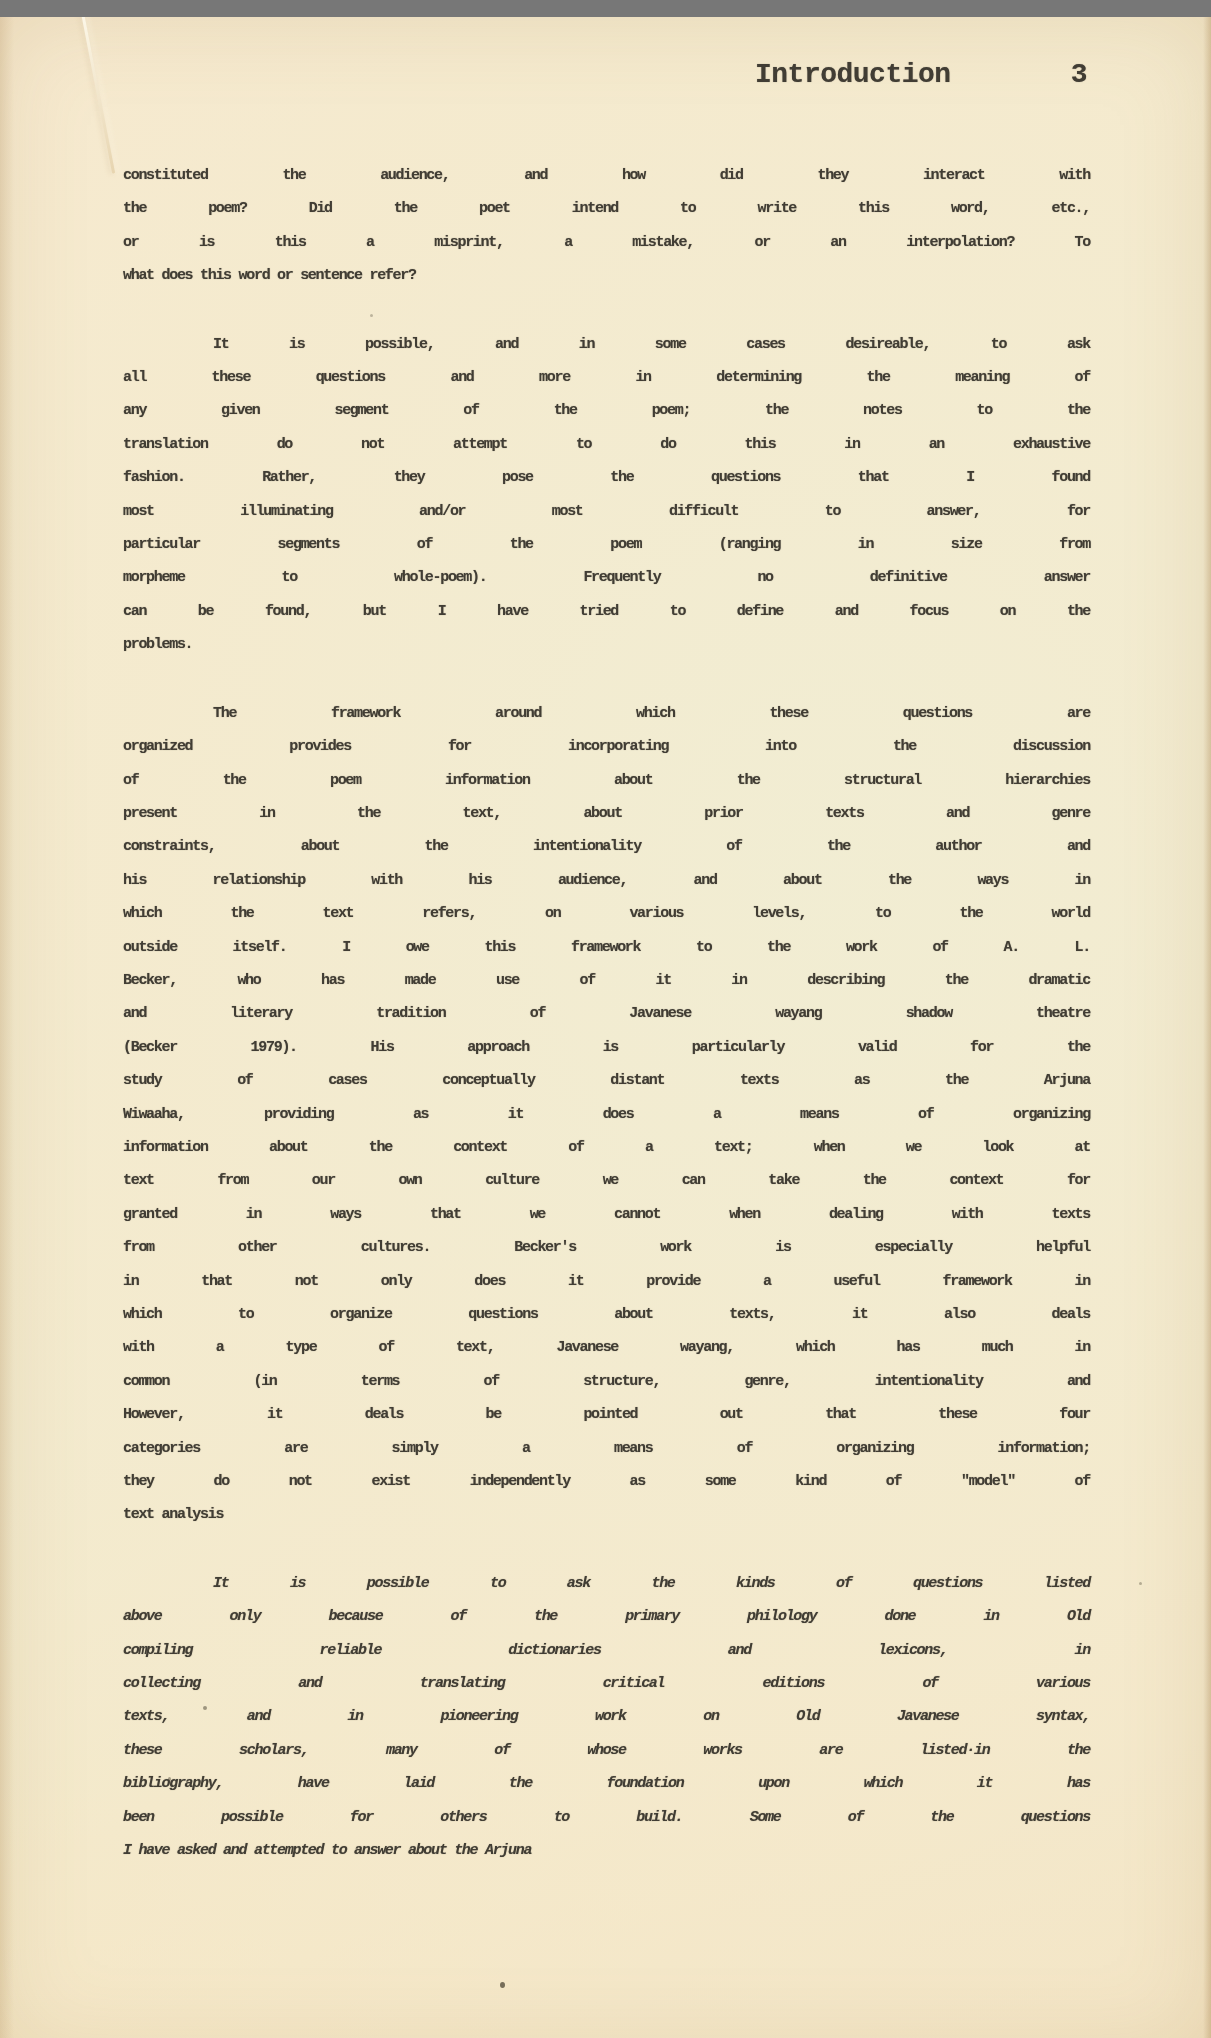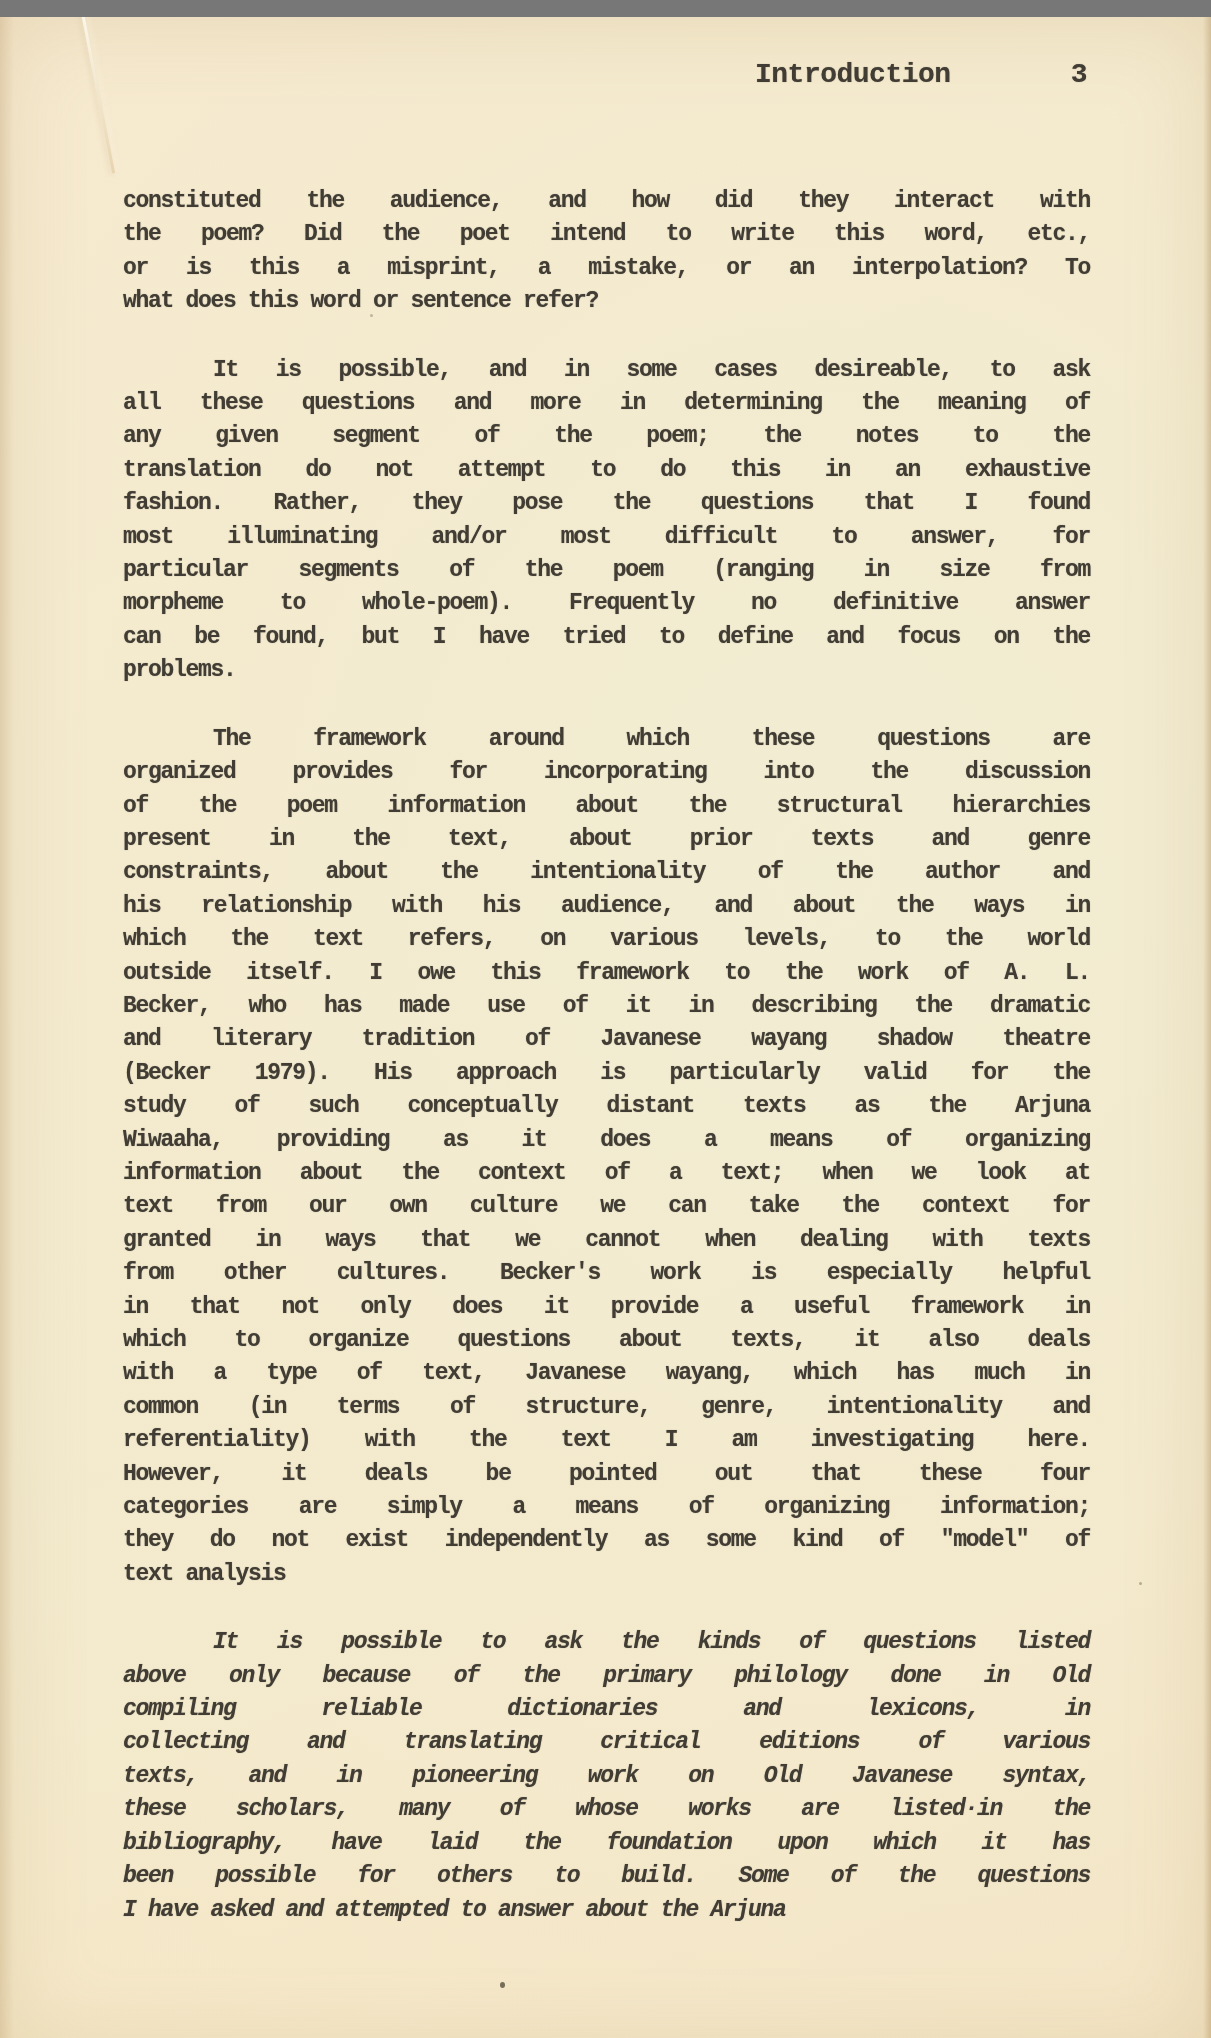--- a/index.html
+++ b/index.html
@@ -50,22 +50,22 @@
     position:absolute;
     top:40px; left:755px; width:332px;
     display:flex; justify-content:space-between; align-items:flex-start;
     font-size:28px; line-height:36px;
     letter-spacing:-0.5px;
     text-shadow:0 0 1px rgba(65,61,52,0.55);
   }
 
   .text-block {
     position:absolute;
-    top:168px; left:123px; width:967px;
-    font-size:23px;
+    top:142px; left:123px; width:967px;
+    font-size:15px;
     line-height:33.4px;
     letter-spacing:-1.3px;
     text-shadow:0 0 1px rgba(65,61,52,0.5);
   }
   .para { margin:0 0 35px 0; }
   .para:last-child { margin-bottom:0;font-style:italic; }
   .line { text-align:justify; text-align-last:justify; white-space:normal; }
   .para .line:last-child { text-align-last:left; }
   .para.indent .line:first-child { text-indent:90px; }
 </style>
@@ -113,31 +113,30 @@
         <div class="line">organized provides for incorporating into the discussion</div>
         <div class="line">of the poem information about the structural hierarchies</div>
         <div class="line">present in the text, about prior texts and genre</div>
         <div class="line">constraints, about the intentionality of the author and</div>
         <div class="line">his relationship with his audience, and about the ways in</div>
         <div class="line">which the text refers, on various levels, to the world</div>
         <div class="line">outside itself.  I owe this framework to the work of A. L.</div>
         <div class="line">Becker, who has made use of it in describing the dramatic</div>
         <div class="line">and literary tradition of Javanese wayang shadow theatre</div>
         <div class="line">(Becker 1979).  His approach is particularly valid for the</div>
-        <div class="line">study of such conceptually distant texts as the Arjuna</div>
+        <div class="line">study of cases conceptually distant texts as the Arjuna</div>
         <div class="line">Wiwaaha, providing as it does a means of organizing</div>
         <div class="line">information about the context of a text; when we look at</div>
         <div class="line">text from our own culture we can take the context for</div>
         <div class="line">granted in ways that we cannot when dealing with texts</div>
         <div class="line">from other cultures.  Becker's work is especially helpful</div>
         <div class="line">in that not only does it provide a useful framework in</div>
         <div class="line">which to organize questions about texts, it also deals</div>
         <div class="line">with a type of text, Javanese wayang, which has much in</div>
         <div class="line">common (in terms of structure, genre, intentionality and</div>
-        <div class="line">referentiality) with the text I am investigating here.</div>
         <div class="line">However, it deals be pointed out that these four</div>
         <div class="line">categories are simply a means of organizing information;</div>
         <div class="line">they do not exist independently as some kind of "model" of</div>
         <div class="line">text analysis</div>
       </div>
       <div class="para indent">
         <div class="line">It is possible to ask the kinds of questions listed</div>
         <div class="line">above only because of the primary philology done in Old</div>
         <div class="line">compiling reliable dictionaries and lexicons, in</div>
         <div class="line">collecting and translating critical editions of various</div>

